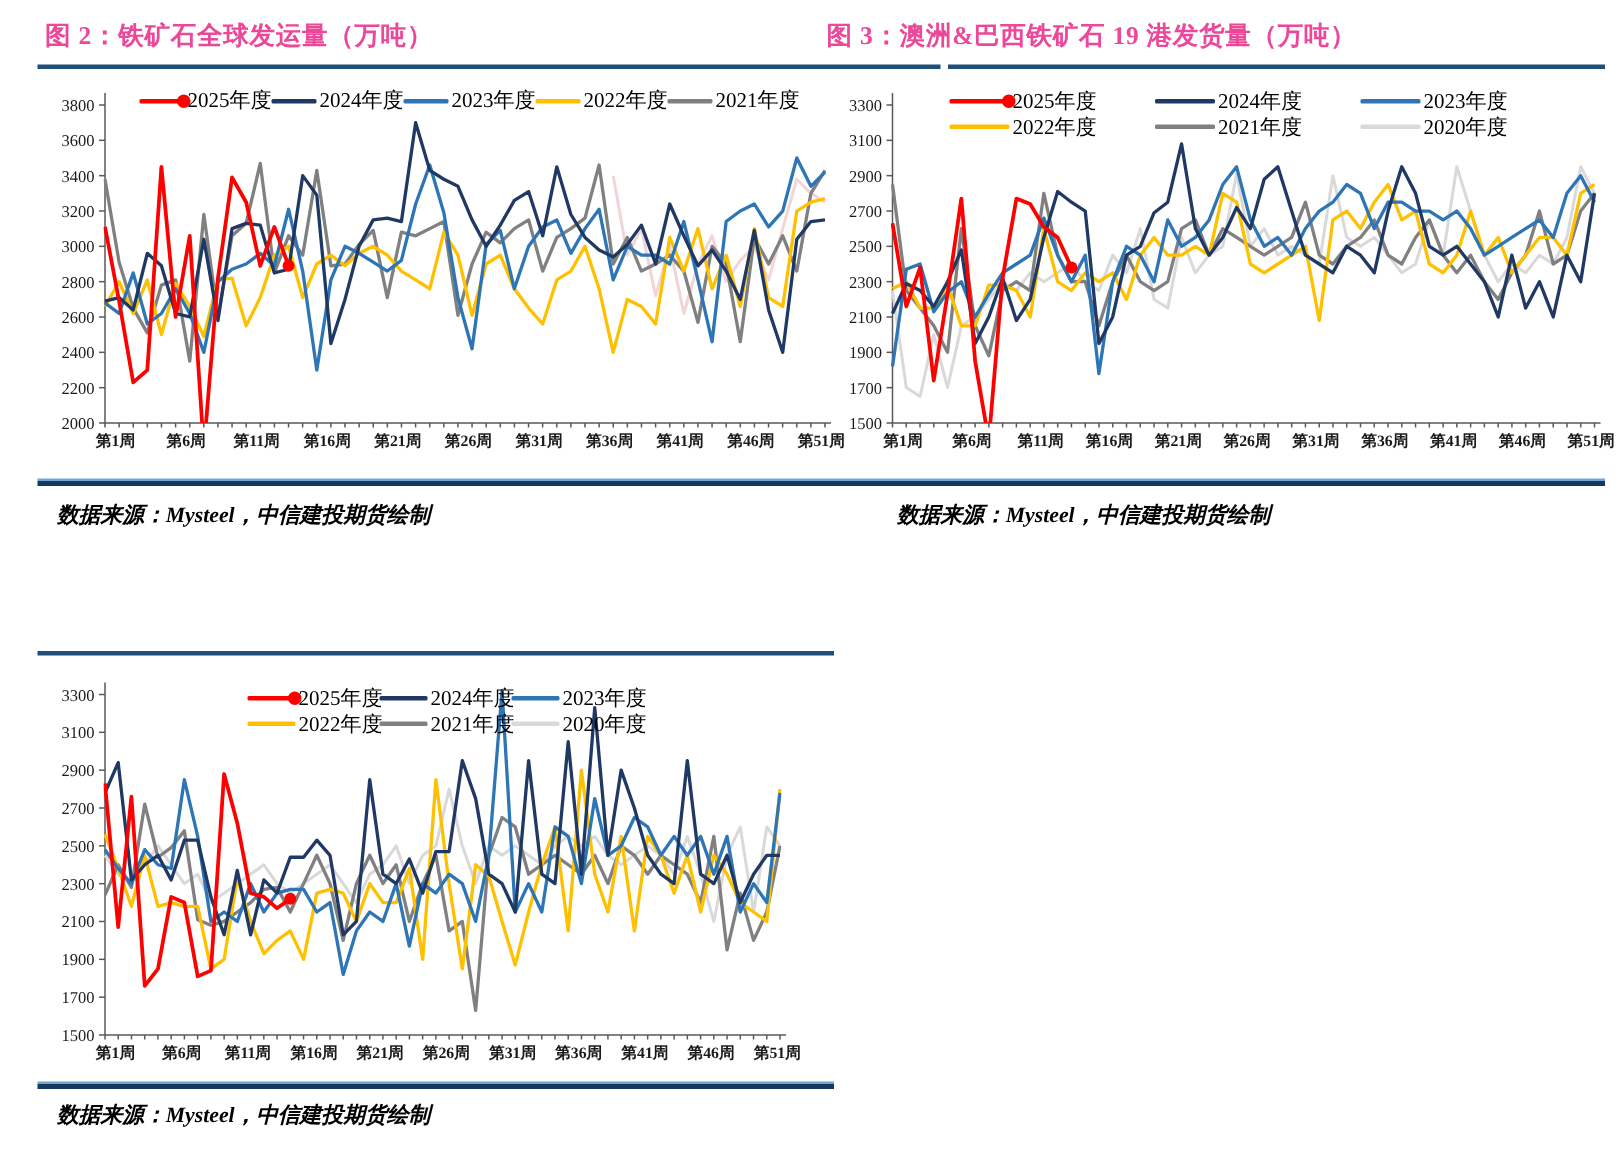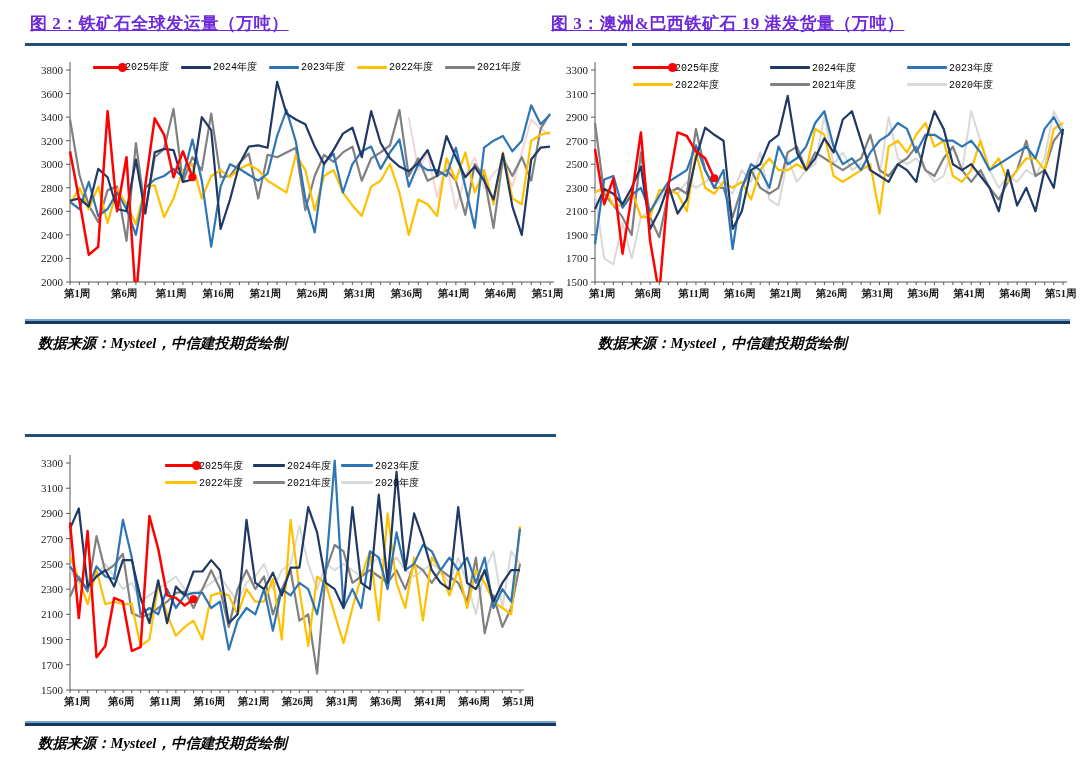--- a/index.html
+++ b/index.html
@@ -1,19 +1,19 @@
 <!DOCTYPE html>
 <html style="--rule: #1F4E79; --sep-top: #6FA6D4; --sep-bot: #17375E;"><head>
 <meta charset="utf-8">
 <style>
   html,body{margin:0;padding:0;background:#ffffff;}
   body{width:1080px;height:783px;position:relative;overflow:hidden;
        font-family:"Liberation Serif","DejaVu Serif",serif;}
   .page{position:absolute;left:0;top:0;width:1080px;height:783px;background:#fff;}
-  .fig-title{position:absolute;font-size:17px;font-weight:bold;color:#6d28d9;white-space:nowrap;letter-spacing:0.5px;text-decoration:underline;}
+  .fig-title{position:absolute;font-size:17px;font-weight:bold;color:#ec4899;white-space:nowrap;letter-spacing:0.5px;}
   #title-fig2{left:30px;top:12px;}
   #title-fig3{left:551px;top:12px;text-align:center;}
   #title-fig4{left:30px;top:408px;}
   .title-rule{position:absolute;height:3px;background:var(--rule,#1F4E79);}
   #rule-top-left{left:25px;top:43px;width:602px;}
   #rule-top-right{left:632px;top:43px;width:438px;}
   #rule-fig4{left:25px;top:434px;width:531px;}
   .sep{position:absolute;height:5px;
        background:linear-gradient(to bottom,var(--sep-top,#6FA6D4) 0%,var(--sep-top,#6FA6D4) 40%,var(--sep-bot,#17375E) 40%,var(--sep-bot,#17375E) 100%);}
   #sep-mid{left:25px;top:319px;width:1045px;}
@@ -24,21 +24,21 @@
   #src-fig4{left:38px;top:734px;}
   .chart{position:absolute;}
   .chart svg{position:absolute;left:0;top:0;overflow:visible;}
   .tick{font-size:11px;fill:#1a1a1a;font-family:"Liberation Serif","DejaVu Serif",serif;}
   .xlab{font-size:10.5px;fill:#1a1a1a;font-weight:bold;font-family:"Liberation Serif","DejaVu Serif",serif;}
   .legend{position:absolute;}
   .lg-row{display:flex;align-items:center;}
   .lg-cell{display:flex;align-items:center;}
   .sw{height:3px;position:relative;flex:0 0 auto;border-radius:1px;}
   .swdot{position:absolute;right:-4px;top:-3px;width:9px;height:9px;border-radius:50%;}
-  .lgl{font-size:10px;margin-left:2px;white-space:nowrap;color:#000;font-family:Liberation Mono, monospace;}
+  .lgl{font-size:14px;margin-left:2px;white-space:nowrap;color:#000;}
 </style>
 </head>
 <body>
 
 <div class="page">
 
   <div class="fig-title" id="title-fig2">图 2：铁矿石全球发运量（万吨）</div>
   <div class="fig-title" id="title-fig3">图 3：澳洲&amp;巴西铁矿石 19 港发货量（万吨）</div>
 
   <div class="title-rule" id="rule-top-left"></div>

